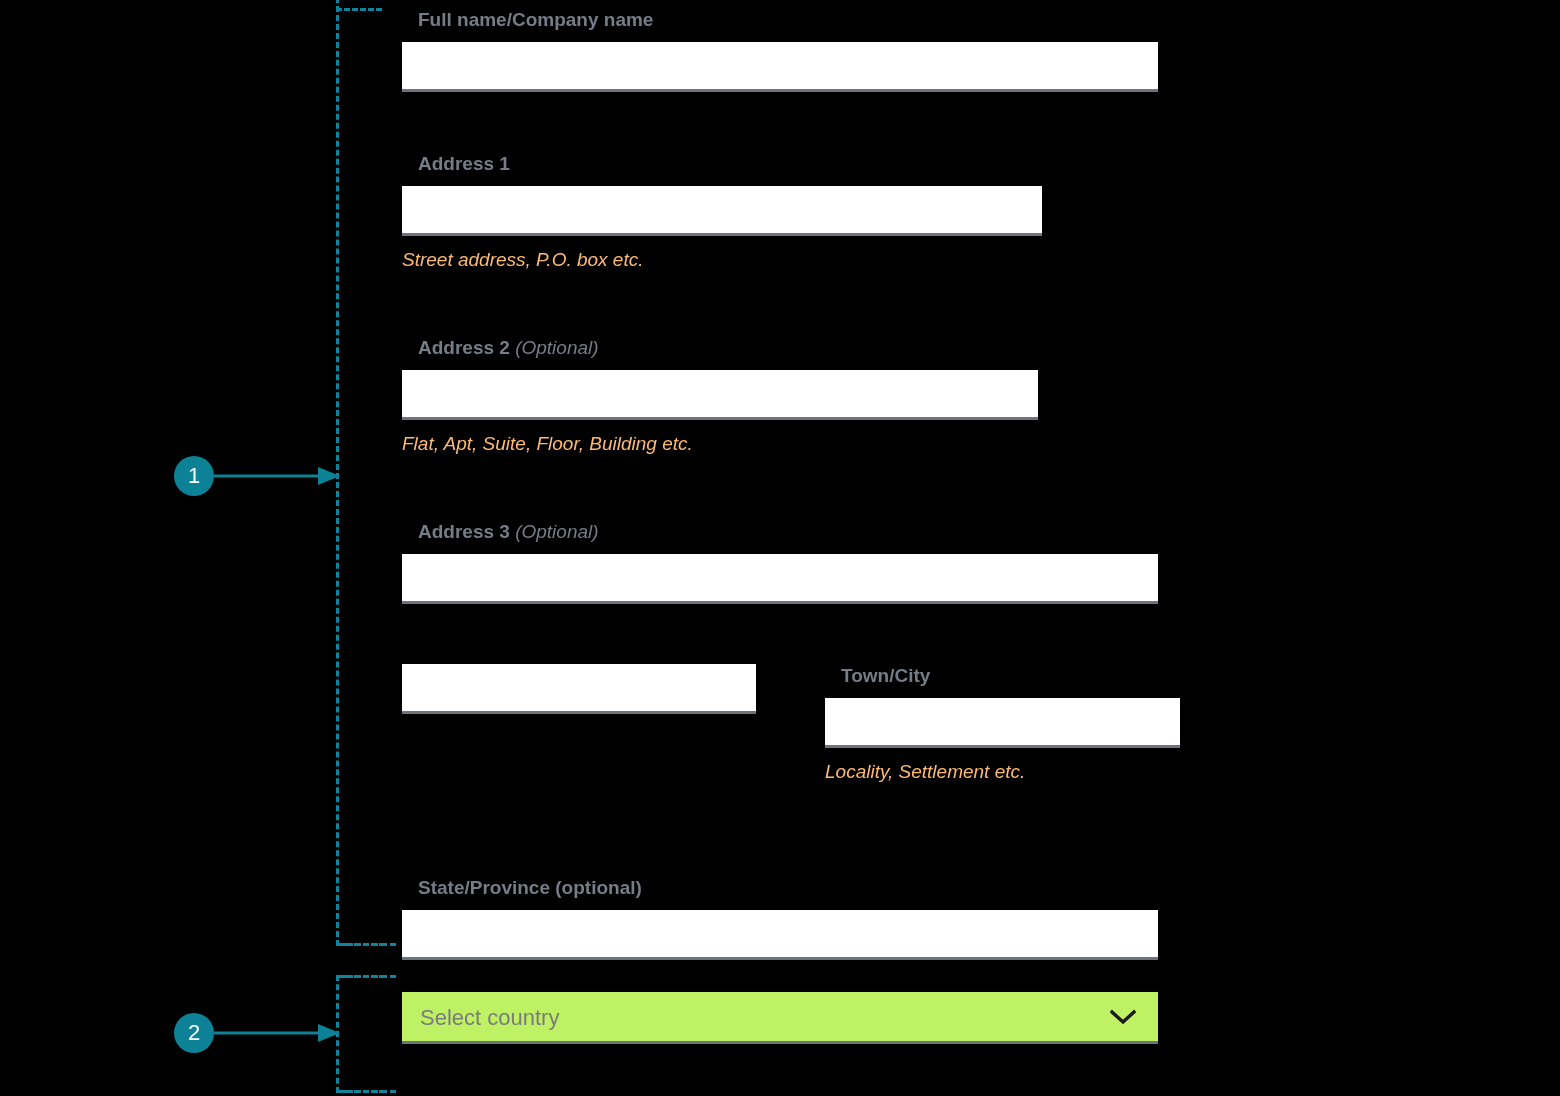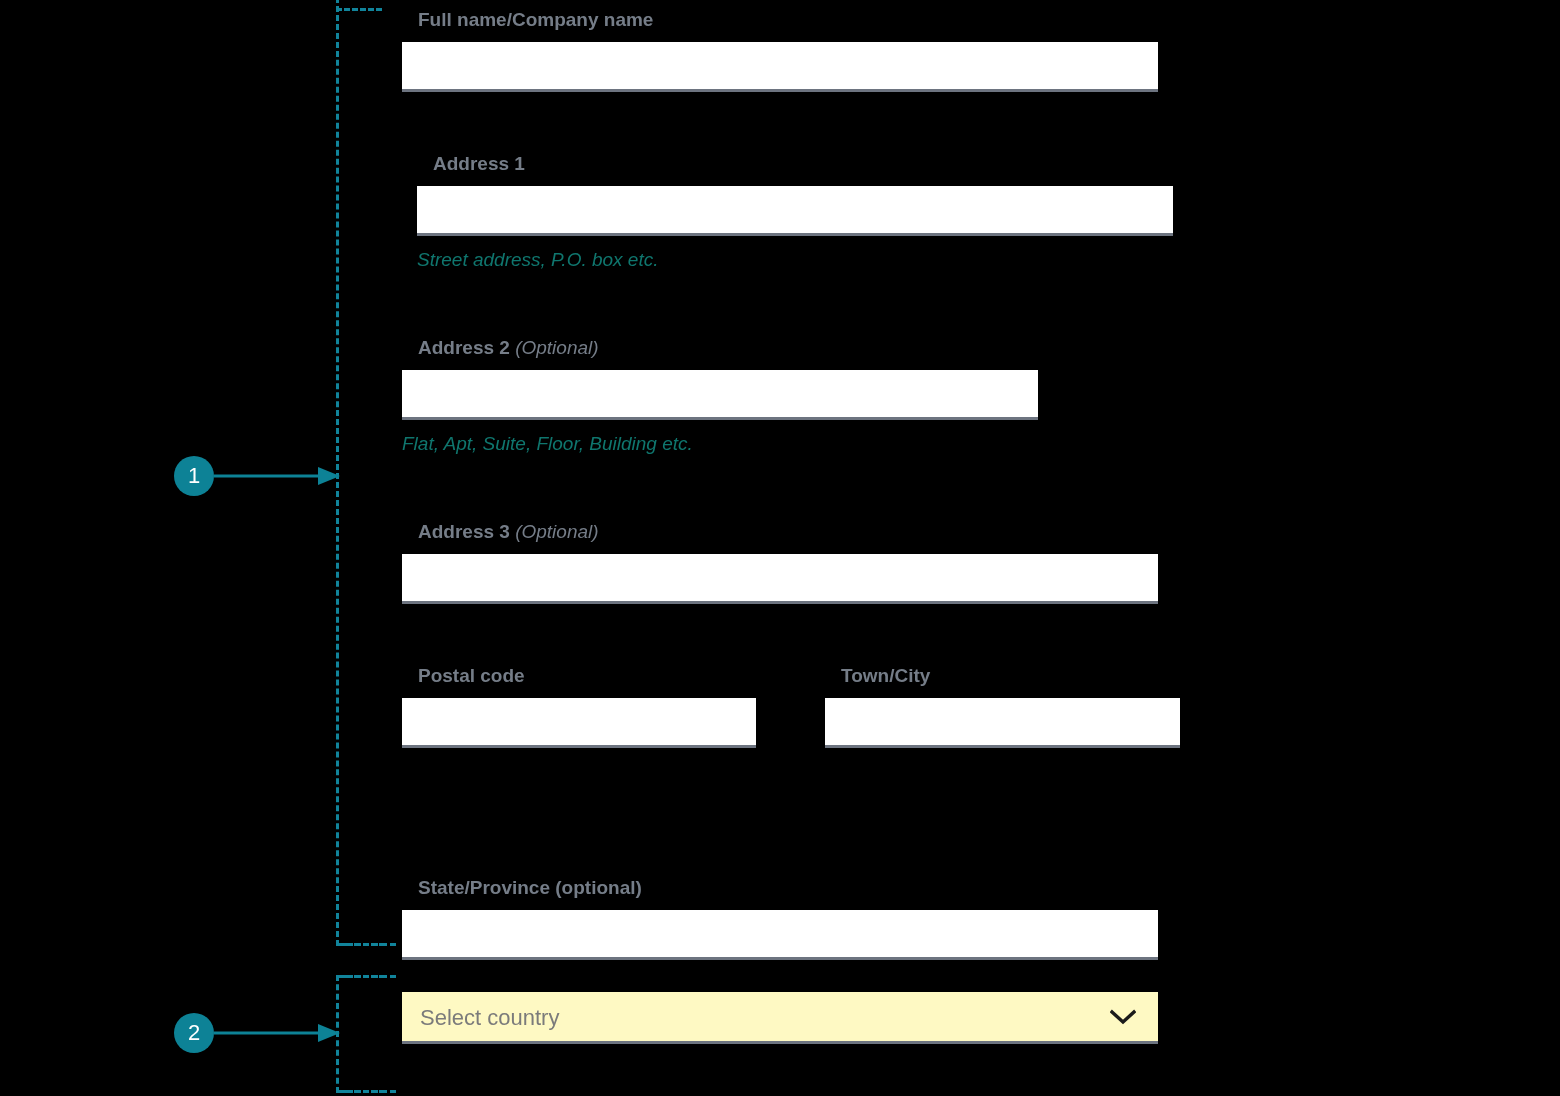--- a/index.html
+++ b/index.html
@@ -93,34 +93,34 @@
     border-bottom: 3px solid #6d7480;
     border-radius: 0;
     padding: 0 12px;
     font-family: "Liberation Sans", "DejaVu Sans", sans-serif;
     font-size: 19px;
     color: #23272c;
     outline: none;
   }
 
   .field-hint {
-    color: #0f766e;
+    color: #fdba74;
     font-size: 19px;
     font-style: italic;
     line-height: 24px;
     margin: 12px 0 0 0;
     white-space: nowrap;
   }
 
   
   .select-wrap {
     position: relative;
     width: 100%;
     height: 52px;
-    background: #fef9c3;
+    background: #bef264;
     border-bottom: 3px solid #6d7480;
   }
   .select-value {
     position: absolute;
     left: 18px;
     top: 0;
     line-height: 52px;
     font-size: 22px;
     color: #7b7b7b;
     white-space: nowrap;
@@ -164,21 +164,21 @@
 
 <div class="form" style="width:756px;">
 
   <div class="field" style="left:0; top:8px; width:756px;">
     <div class="field-label">
       <span>Full name/Company name</span>
     </div>
     <input class="text-input" type="text" value="" style="">
   </div>
 
-  <div class="field" style="left:15px; top:152px; width:756px;">
+  <div class="field" style="left:0; top:152px; width:640px;">
     <div class="field-label">
       <span>Address 1</span>
     </div>
     <input class="text-input" type="text" value="" style="">
     <p class="field-hint">Street address, P.O. box etc.</p>
   </div>
 
   <div class="field" style="left:0; top:336px; width:636px;">
     <div class="field-label">
       <span>Address 2</span>
@@ -190,31 +190,29 @@
 
   <div class="field" style="left:0; top:520px; width:756px;">
     <div class="field-label">
       <span>Address 3</span>
       <span class="opt">(Optional)</span>
     </div>
     <input class="text-input" type="text" value="" style="">
   </div>
 
   <div class="field" style="left:0; top:664px; width:354px;">
-    <div class="field-label">
-      <span>Postal code</span>
-    </div>
     <input class="text-input" type="text" value="" style="">
   </div>
 
   <div class="field" style="left:423px; top:664px; width:355px;">
     <div class="field-label">
       <span>Town/City</span>
     </div>
     <input class="text-input" type="text" value="" style="">
+    <p class="field-hint">Locality, Settlement etc.</p>
   </div>
 
   <div class="field" style="left:0; top:876px; width:756px;">
     <div class="field-label">
       <span>State/Province (optional)</span>
     </div>
     <input class="text-input" type="text" value="" style="">
   </div>
 
   <div class="field" style="left:0; top:992px; width:756px;">

